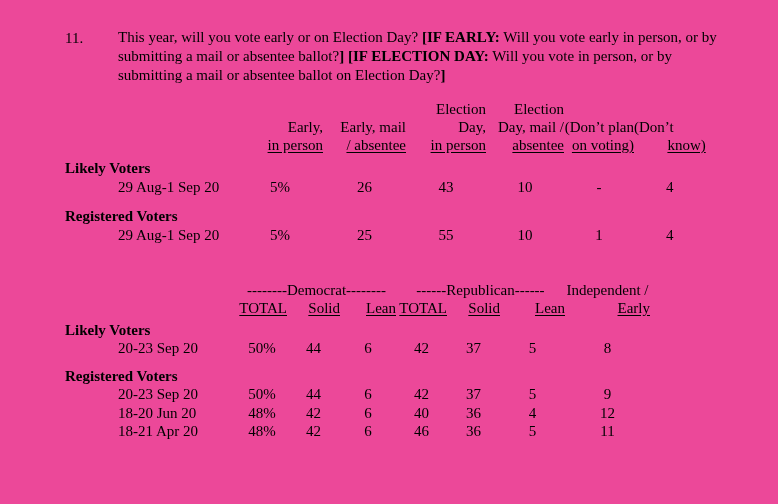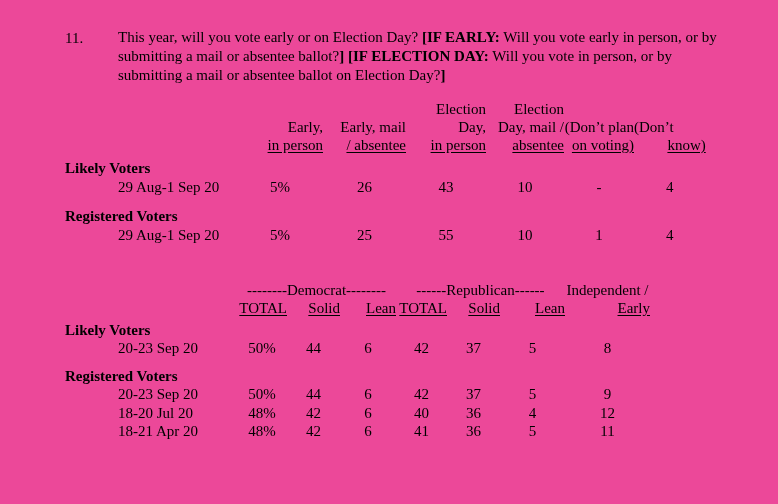--- a/index.html
+++ b/index.html
@@ -183,35 +183,35 @@
           <td class="date">20-23 Sep 20</td>
           <td class="val">50%</td>
           <td class="val">44</td>
           <td class="val">6</td>
           <td class="val">42</td>
           <td class="val">37</td>
           <td class="val">5</td>
           <td class="val">9</td>
         </tr>
         <tr class="drow">
-          <td class="date">18-20 Jul 20</td>
+          <td class="date">18-20 Jun 20</td>
           <td class="val">48%</td>
           <td class="val">42</td>
           <td class="val">6</td>
           <td class="val">40</td>
           <td class="val">36</td>
           <td class="val">4</td>
           <td class="val">12</td>
         </tr>
         <tr class="drow">
           <td class="date">18-21 Apr 20</td>
           <td class="val">48%</td>
           <td class="val">42</td>
           <td class="val">6</td>
-          <td class="val">41</td>
+          <td class="val">46</td>
           <td class="val">36</td>
           <td class="val">5</td>
           <td class="val">11</td>
         </tr>
       </tbody>
   </table>
 
 </div>
 
 </body></html>

